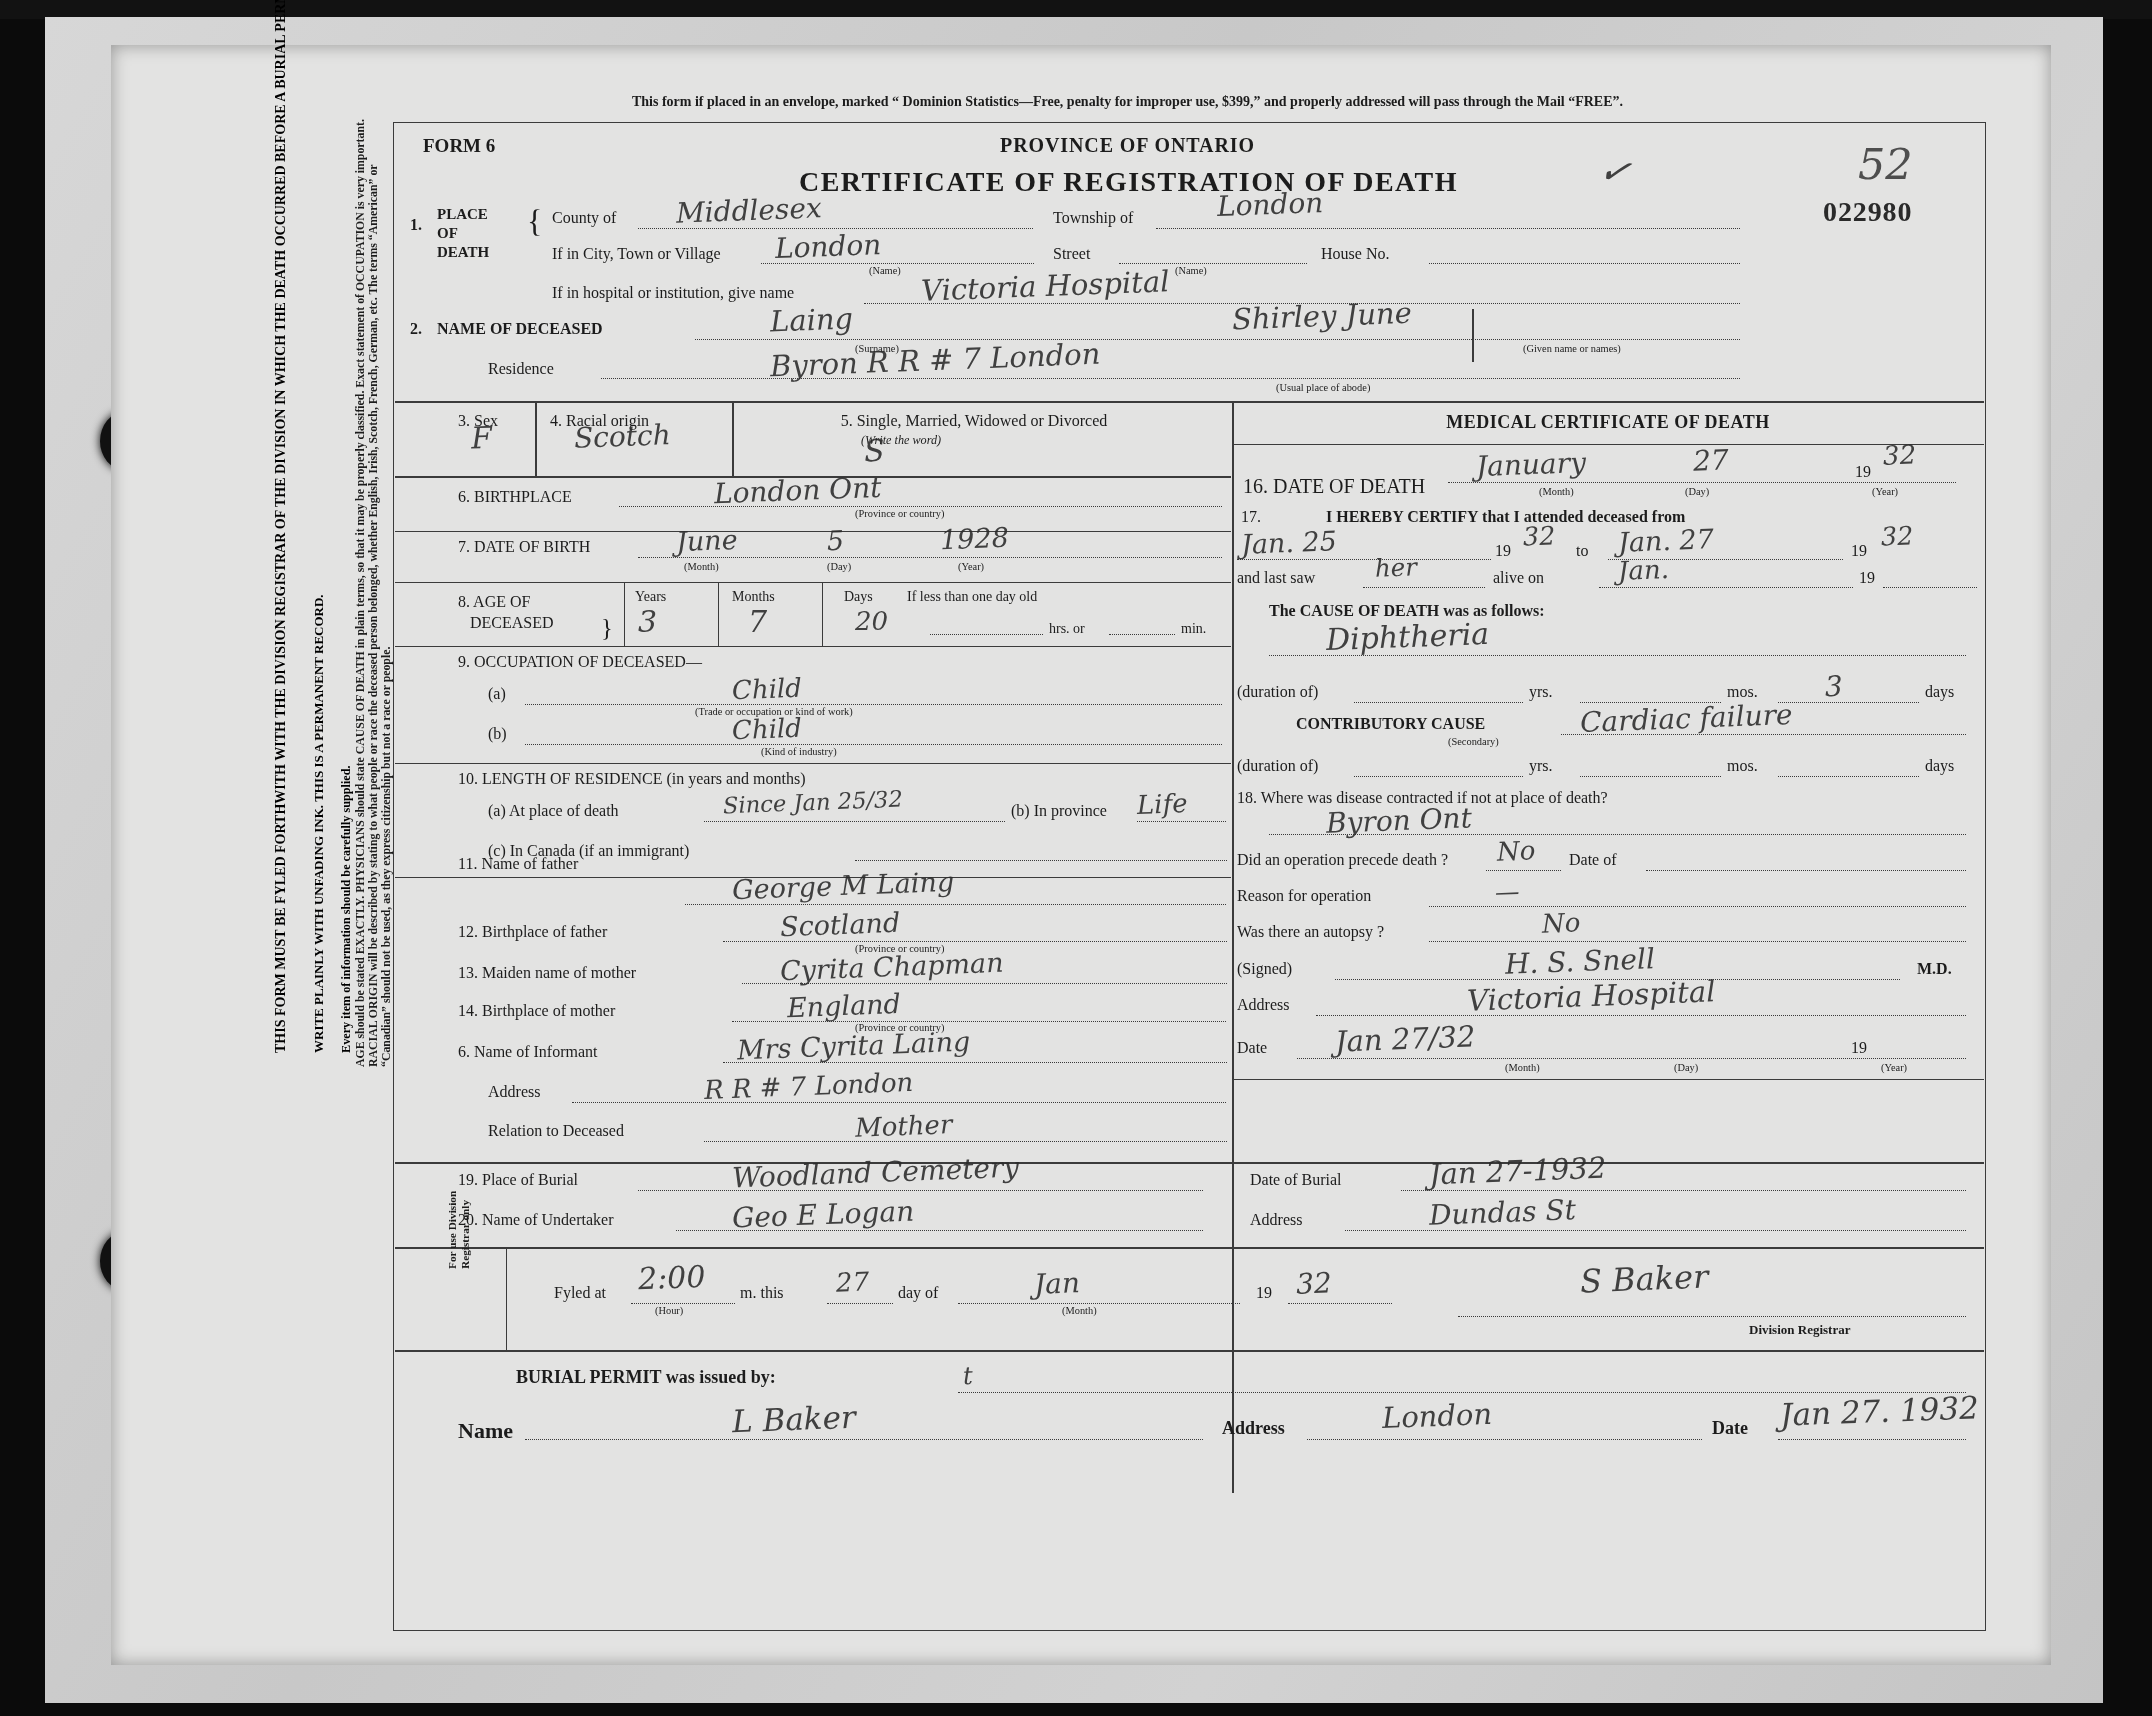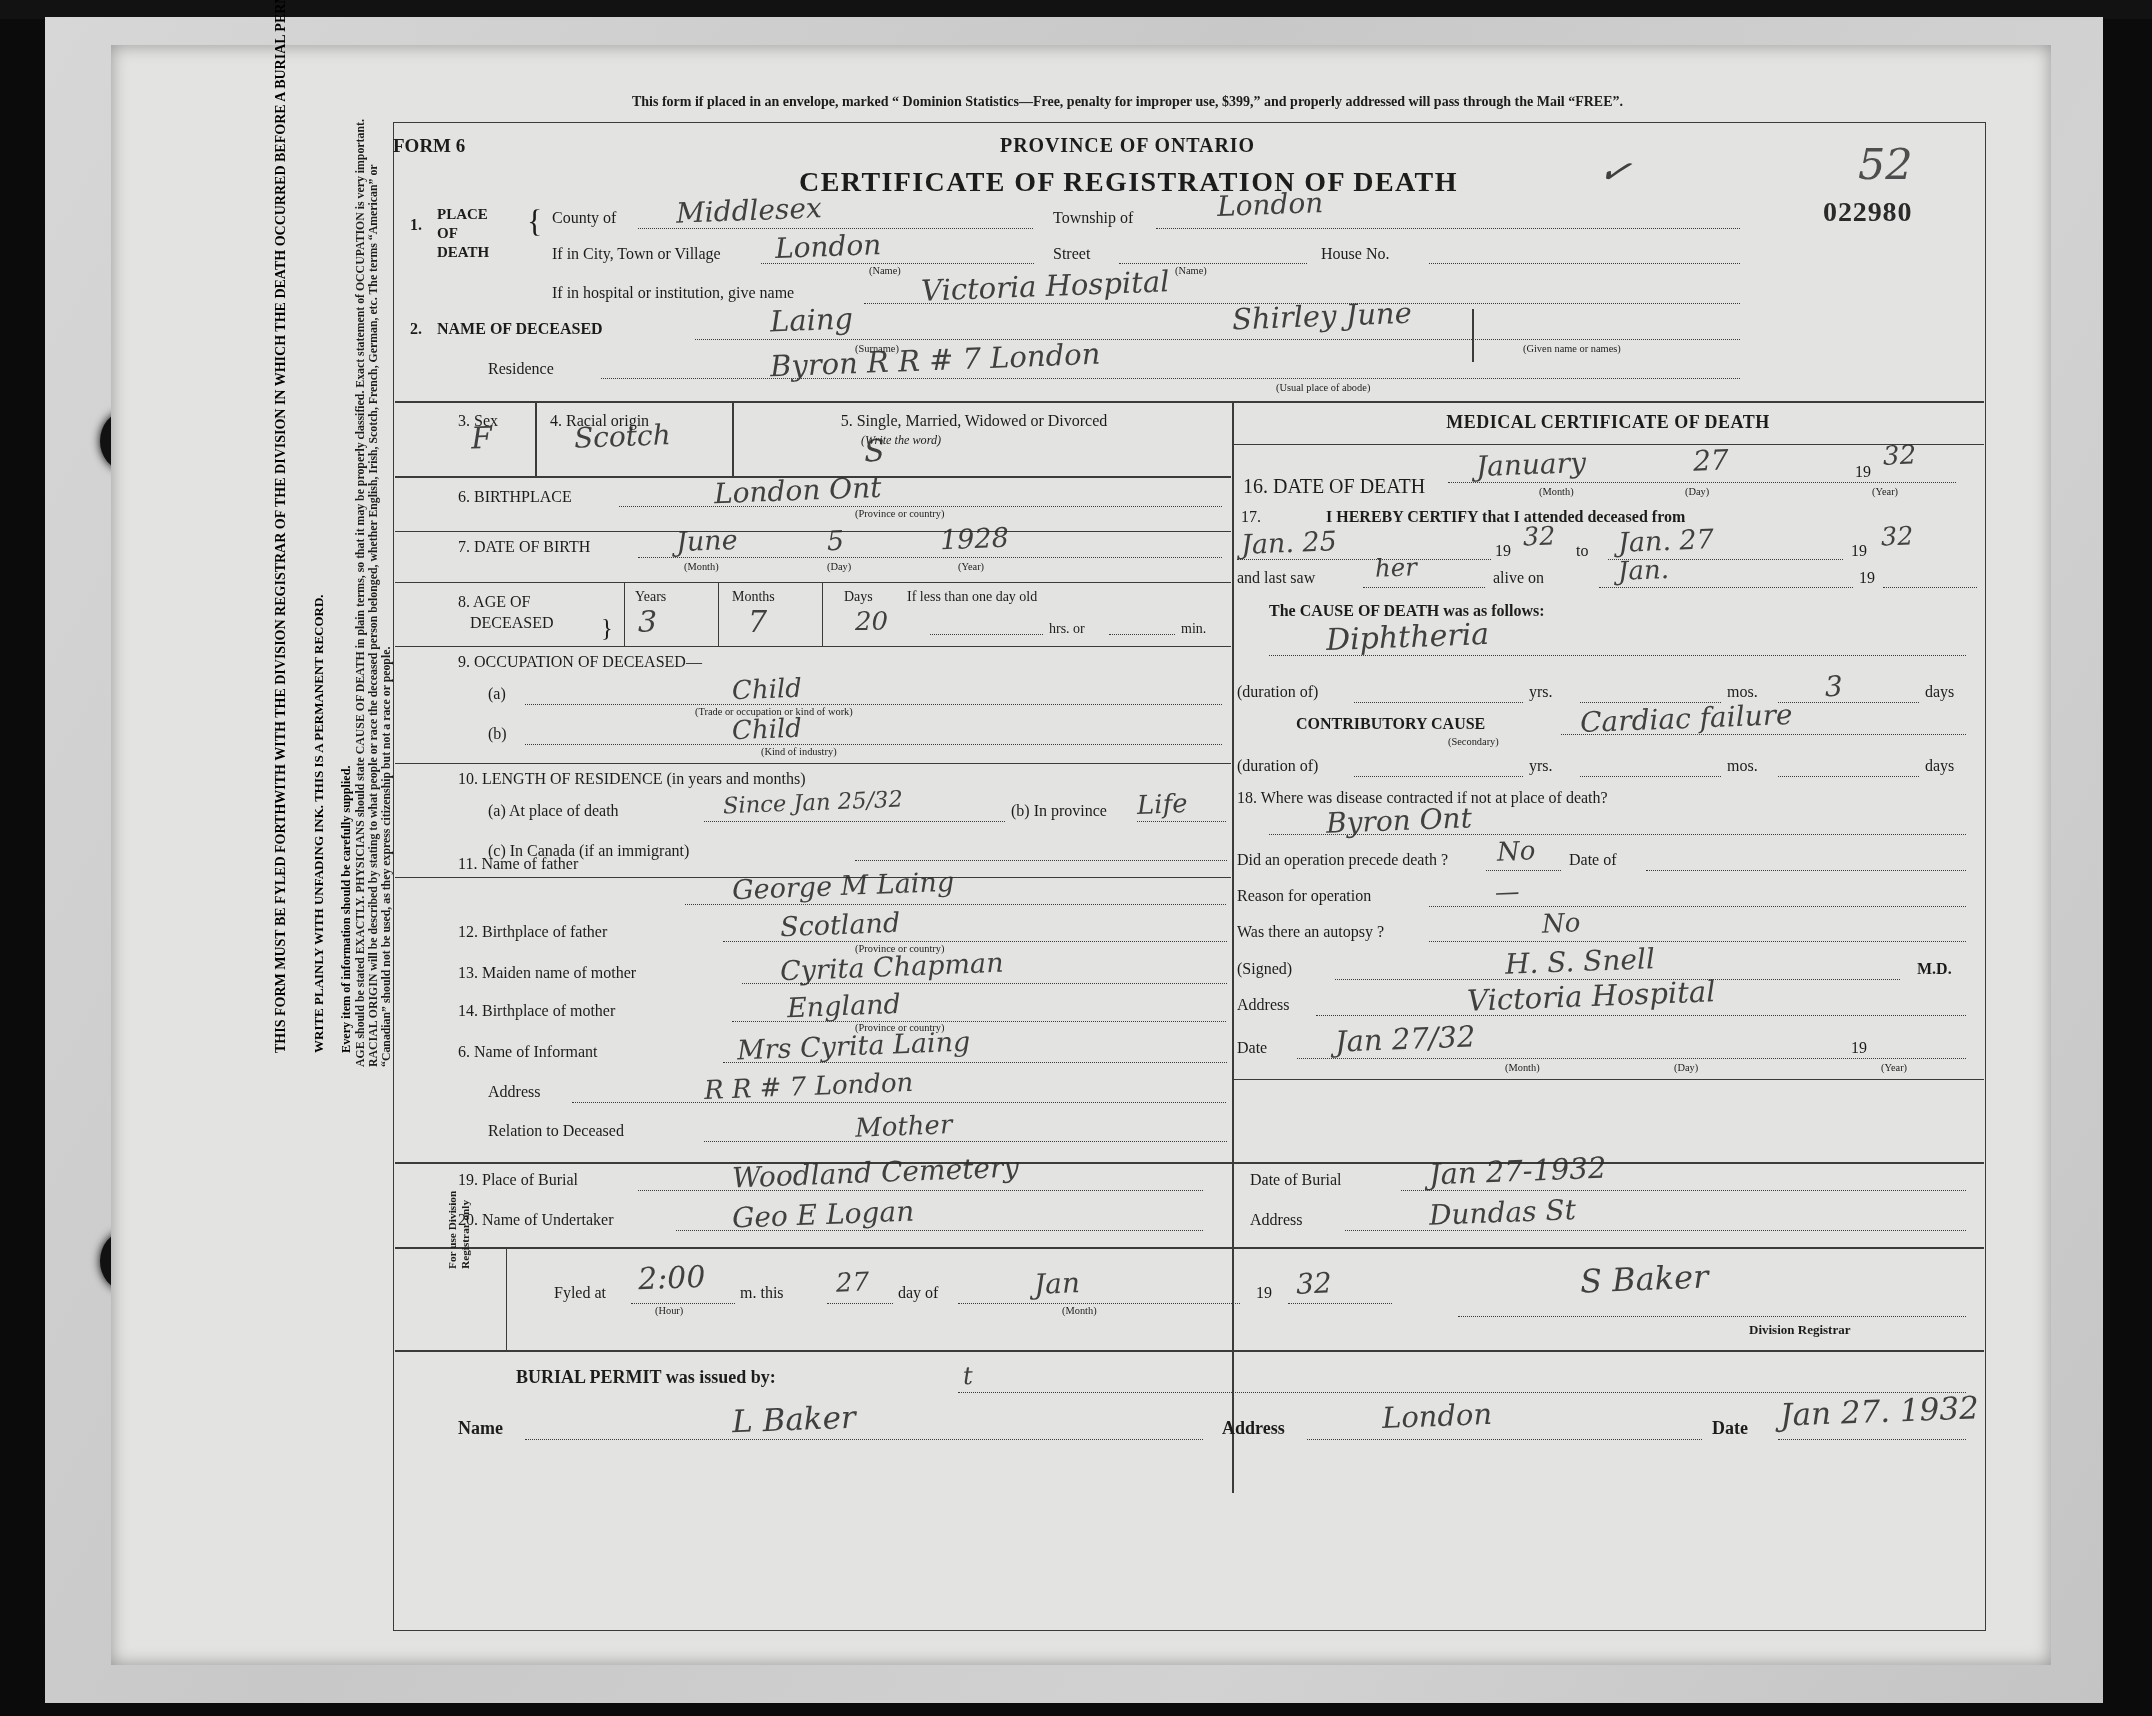--- a/index.html
+++ b/index.html
@@ -45,21 +45,21 @@
 
       <div class="t b" style="left:169px;top:49px;width:1695px;font-size:14px;text-align:center;">This form if placed in an envelope, marked “ Dominion Statistics—Free, penalty for improper use, $399,” and properly addressed will pass through the Mail “FREE”.</div>
 
       <div class="vert" style="left:162px;top:1008px;transform:rotate(-90deg);font-size:14px;">THIS FORM MUST BE FYLED FORTHWITH WITH THE DIVISION REGISTRAR OF THE DIVISION IN WHICH THE DEATH OCCURRED BEFORE A BURIAL PERMIT CAN BE ISSUED.</div>
       <div class="vert" style="left:200px;top:1008px;transform:rotate(-90deg);font-size:13px;">WRITE PLAINLY WITH UNFADING INK.  THIS IS A PERMANENT RECORD.</div>
       <div class="vert" style="left:228px;top:1008px;transform:rotate(-90deg);font-size:12.2px;font-weight:bold;">Every item of information should be carefully supplied.</div>
       <div style="position:absolute;left:243px;top:1022px;width:960px;transform:rotate(-90deg);transform-origin:0 0;font-size:11.8px;line-height:13px;font-weight:bold;color:#1c1c1c;font-family:'Liberation Serif',serif;">AGE should be stated EXACTLY.  PHYSICIANS should state CAUSE OF DEATH in plain terms, so that it may be properly classified.  Exact statement of OCCUPATION is very important.  RACIAL ORIGIN will be described by stating to what people or race the deceased person belonged, whether English, Irish, Scotch, French, German, etc.  The terms “American” or “Canadian” should not be used, as they express citizenship but not a race or people.</div>
 
       <div class="box" style="left:282px;top:77px;width:1591px;height:1507px;border-width:1.9px;"></div>
 
-      <div class="t b" style="left:282px;top:90px;font-size:19px;">FORM 6</div>
+      <div class="t b" style="left:312px;top:90px;font-size:19px;">FORM 6</div>
       <div class="t b" style="left:443px;top:121px;width:1149px;text-align:center;font-size:28px;letter-spacing:1.4px;">CERTIFICATE OF REGISTRATION OF DEATH</div>
       <div class="t b" style="left:621px;top:89px;width:791px;text-align:center;font-size:20px;letter-spacing:0.9px;">PROVINCE OF ONTARIO</div>
       <div class="hand" style="left:1747px;top:94px;font-size:43px;color:#3a3a3a;transform:rotate(0deg);">52</div>
       <div class="t b" style="left:1712px;top:151px;font-size:28px;letter-spacing:0.9px;color:#2a2a2a;">022980</div>
       <div class="hand" style="left:1488px;top:104px;font-size:38px;transform:rotate(12deg);">✓</div>
 
       <div class="t b" style="left:299px;top:171px;font-size:16px;">1.</div>
       <div class="t b" style="left:326px;top:160px;font-size:15px;line-height:19px;width:87px;text-align:left;">PLACE<br>OF<br>DEATH</div>
       <div class="t" style="left:416px;top:158px;font-size:32px;">{</div>
 
@@ -337,21 +337,21 @@
       <div class="hand" style="left:1469px;top:1215px;font-size:32px;">S Baker</div>
       <div class="dots" style="left:1347px;top:1271px;width:508px;"></div>
       <div class="t b" style="left:1638px;top:1277px;font-size:13px;">Division Registrar</div>
 
       <div class="ln" style="left:284px;top:1305px;width:1589px;height:1.9px;"></div>
 
       <div class="t b" style="left:405px;top:1322px;font-size:18px;">BURIAL PERMIT was issued by:</div>
       <div class="dots" style="left:847px;top:1347px;width:1008px;"></div>
       <div class="hand" style="left:852px;top:1316px;font-size:24.5px;">t</div>
 
-      <div class="t b" style="left:347px;top:1373px;font-size:18px;">Name</div>
+      <div class="t b" style="left:347px;top:1373px;font-size:22px;">Name</div>
       <div class="dots" style="left:414px;top:1394px;width:678px;"></div>
       <div class="hand" style="left:621px;top:1356px;font-size:31px;">L Baker</div>
 
       <div class="t b" style="left:1111px;top:1373px;font-size:18px;">Address</div>
       <div class="dots" style="left:1196px;top:1394px;width:395px;"></div>
       <div class="hand" style="left:1271px;top:1354px;font-size:29px;">London</div>
 
       <div class="t b" style="left:1601px;top:1373px;font-size:18px;">Date</div>
       <div class="dots" style="left:1667px;top:1394px;width:188px;"></div>
       <div class="hand" style="left:1669px;top:1348px;font-size:31px;">Jan 27. 1932</div>

